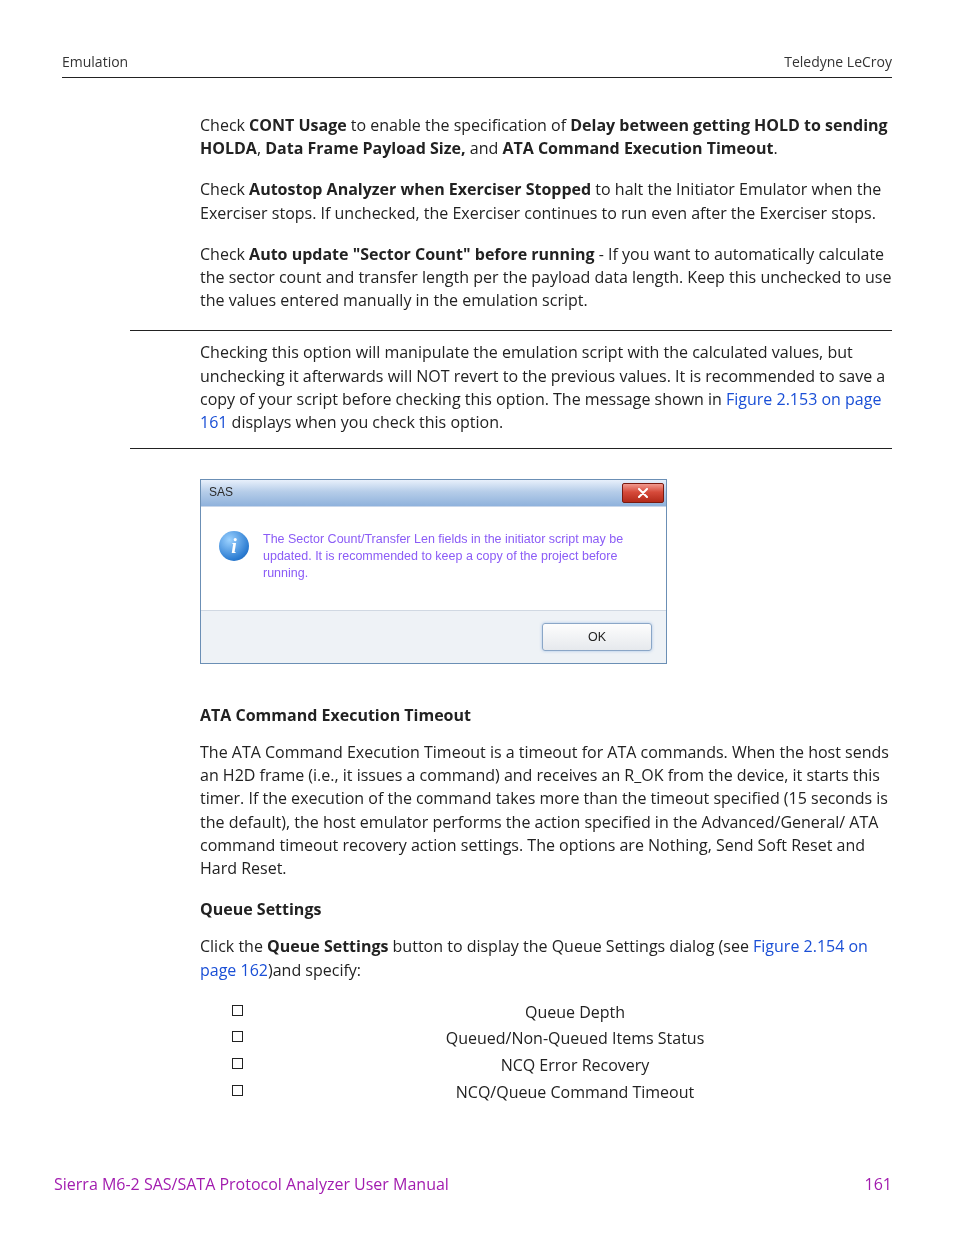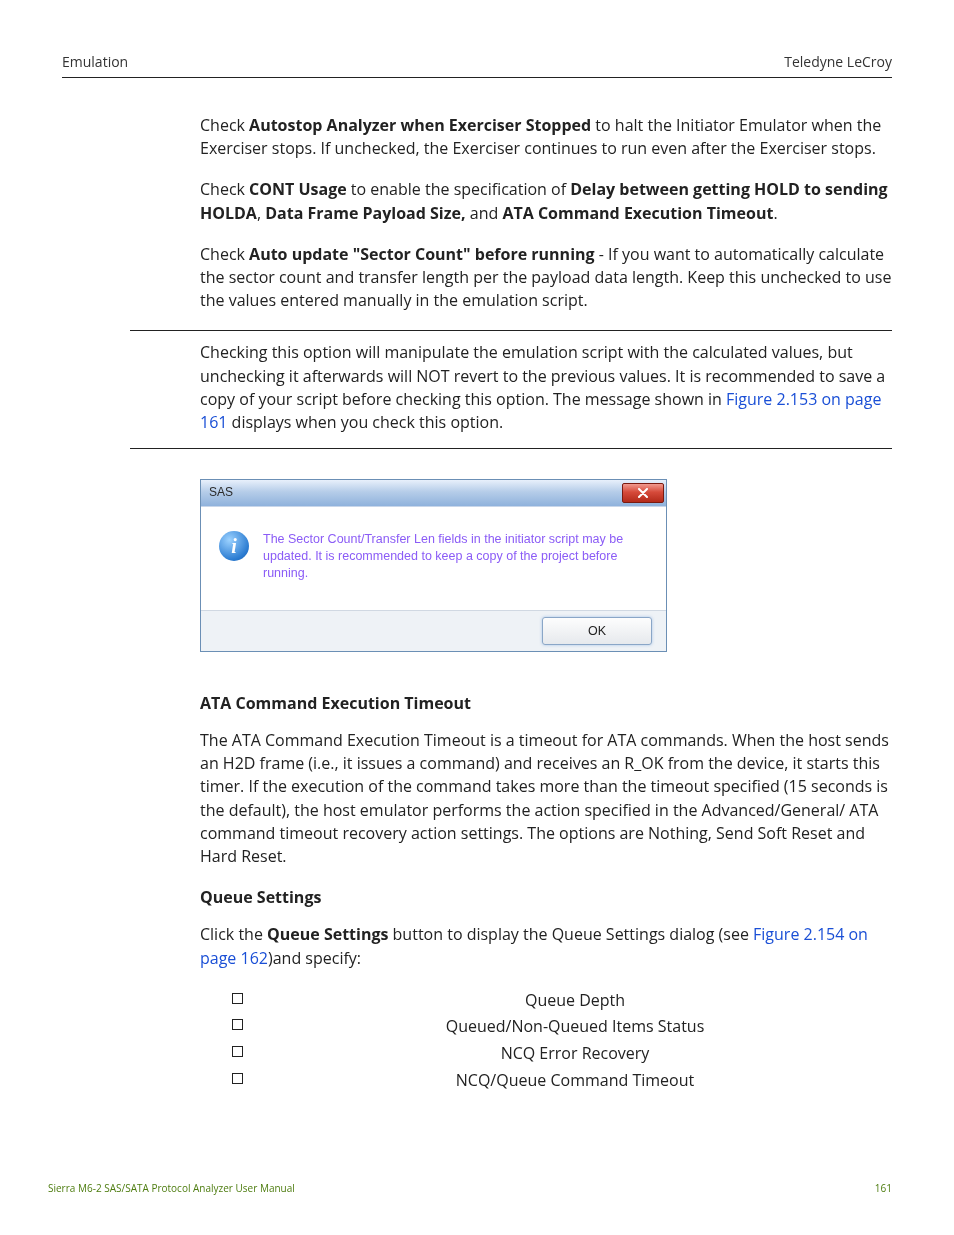--- a/index.html
+++ b/index.html
@@ -100,21 +100,21 @@
     flex: 0 0 auto;
   }
   .dialog-msg {
     font-size: 12.5px;
     color: #8b5cf6;
     line-height: 1.35;
   }
   .dialog-footer {
     background: #eef2f6;
     border-top: 1px solid #d0d8e2;
-    padding: 6px 14px;
+    padding: 12px 14px;
     display: flex;
     justify-content: flex-end;
   }
   .ok-btn {
     min-width: 72px;
     padding: 4px 18px;
     font-size: 12.5px;
     background: linear-gradient(to bottom, #fdfdfd, #e6e9ed);
     border: 1px solid #8aa6c7;
     border-radius: 3px;
@@ -146,47 +146,47 @@
     top: 5px;
     width: 11px;
     height: 11px;
     border: 1.5px solid #222;
     box-sizing: border-box;
     background: #fff;
   }
 
   .footer {
     position: absolute;
-    left: 48px;
+    left: 54px;
     right: 62px;
     bottom: 40px;
     display: flex;
     justify-content: space-between;
-    font-size: 10px;
-    color: #4d7c0f;
+    font-size: 16px;
+    color: #a21caf;
   }
 </style>
 </head>
 <body>
 
 <div class="page">
 
   <div class="header">
     <span>Emulation</span>
     <span>Teledyne LeCroy</span>
   </div>
 
   <div class="content">
 
     <p class="para">
+      <span>Check </span><b>CONT Usage</b><span> to enable the specification of </span><b>Delay between getting HOLD to sending HOLDA</b><span>, </span><b>Data Frame Payload Size,</b><span> and </span><b>ATA Command Execution Timeout</b><span>.</span>
+    </p>
+
+    <p class="para">
       <span>Check </span><b>Autostop Analyzer when Exerciser Stopped</b><span> to halt the Initiator Emulator when the Exerciser stops. If unchecked, the Exerciser continues to run even after the Exerciser stops.</span>
-    </p>
-
-    <p class="para">
-      <span>Check </span><b>CONT Usage</b><span> to enable the specification of </span><b>Delay between getting HOLD to sending HOLDA</b><span>, </span><b>Data Frame Payload Size,</b><span> and </span><b>ATA Command Execution Timeout</b><span>.</span>
     </p>
 
     <p class="para">
       <span>Check </span><b>Auto update "Sector Count" before running</b><span> - If you want to automatically calculate the sector count and transfer length per the payload data length. Keep this unchecked to use the values entered manually in the emulation script.</span>
     </p>
 
     <div class="note-box">
       <p class="para note-inner" style="margin-bottom:4px">
         <span>Checking this option will manipulate the emulation script with the calculated values, but unchecking it afterwards will NOT revert to the previous values. It is recommended to save a copy of your script before checking this option. The message shown in </span><span class="link">Figure 2.153 on page 161</span><span> displays when you check this option.</span>
       </p>

